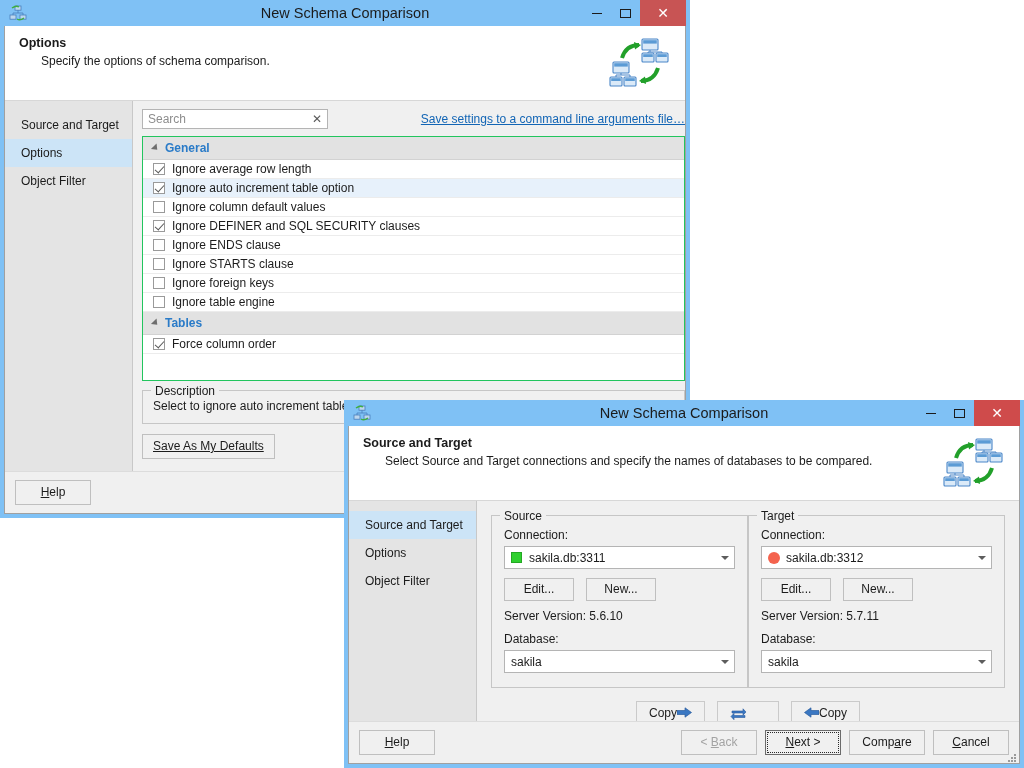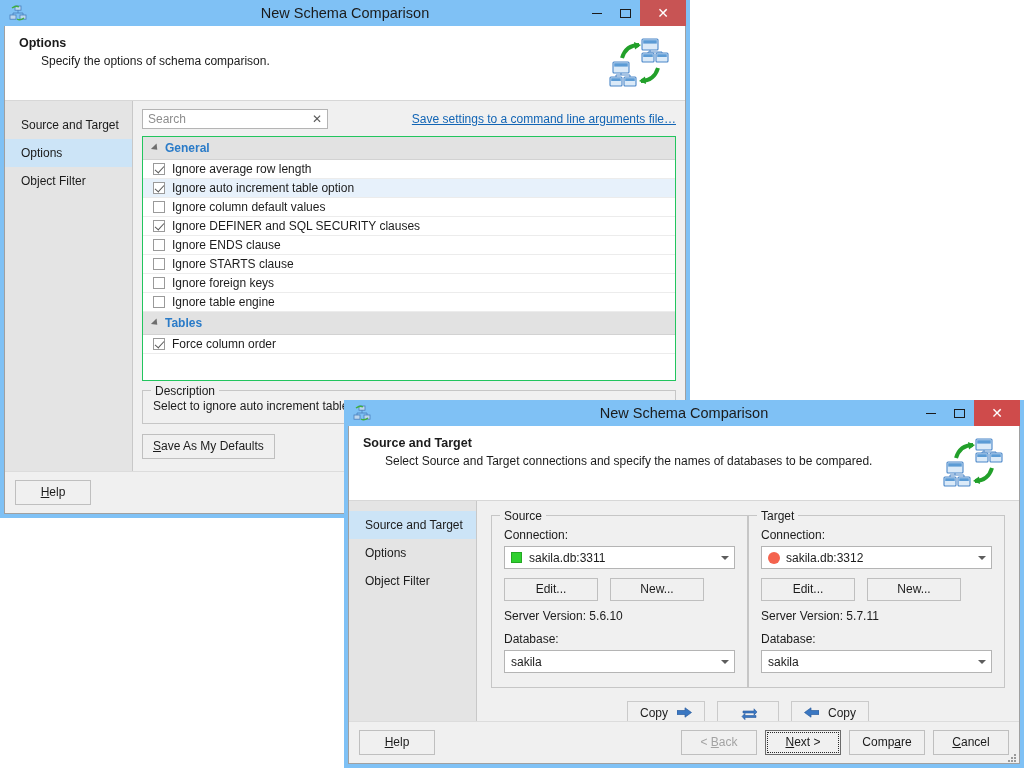--- a/index.html
+++ b/index.html
@@ -153,21 +153,21 @@
   .nav-item {
     padding: 7px 0 7px 16px;
     font-size: 12px;
     color: #1b1b1b;
   }
   .nav-item.selected { background: #cce4f7; }
 
   .content {
     flex: 1 1 auto;
     background: #f0f0f0;
-    padding: 8px 9px 0 9px;
+    padding: 8px 0 0 9px;
     box-sizing: border-box;
     min-width: 0;
     display: flex;
     flex-direction: column;
   }
 
   
   .footer {
     flex: 0 0 auto;
     background: #f0f0f0;
@@ -366,21 +366,21 @@
   }
   .dot-red {
     width: 12px; height: 12px;
     background: #f4634e;
     border-radius: 50%;
     margin-right: 6px;
     flex: 0 0 auto;
   }
   .minibtns { display: flex; gap: 12px; margin-top: 9px; }
   .minibtn {
-    width: 94px;
+    width: 70px;
     height: 23px;
     line-height: 21px;
     text-align: center;
     background: #f0f0f0;
     border: 1px solid #bfbfbf;
     font-size: 12px;
     box-sizing: border-box;
     cursor: default;
   }
   .svline { font-size: 12px; margin: 8px 0 9px 0; color: #1b1b1b; }
@@ -392,22 +392,21 @@
     margin-top: 13px;
     flex: 0 0 auto;
   }
   .copybtn {
     height: 23px;
     min-width: 62px;
     background: #f0f0f0;
     border: 1px solid #cacaca;
     display: flex;
     align-items: center;
-    justify-content: center;
-    gap: 9px;
+    justify-content: flex-start;
     padding: 0 12px;
     font-size: 12px;
     box-sizing: border-box;
     cursor: default;
   }
   .arr { width: 15px; height: 11px; flex: 0 0 auto; }
 
   .resize-grip {
     position: absolute;
     right: 3px; bottom: 2px;
@@ -548,21 +547,21 @@
               <span>Force column order</span>
             </div>
           </div>
 
           <div class="desc-group">
             <span class="group-legend">Description</span>
             <div class="desc-text">Select to ignore auto increment table opti</div>
           </div>
 
           <div class="defaults-row">
-            <span class="btn" style="min-width:128px; display:inline-block;"><u class="acc">S</u>ave As My Defaults</span>
+            <span class="btn" style="min-width:128px; display:inline-block;text-decoration:underline;"><u class="acc">S</u>ave As My Defaults</span>
           </div>
           <div style="height:12px; flex:0 0 auto;"></div>
         </div>
       </div>
 
       <div class="footer">
         <span class="btn"><u class="acc">H</u>elp</span>
         <span class="spacer"></span>
       </div>
 

